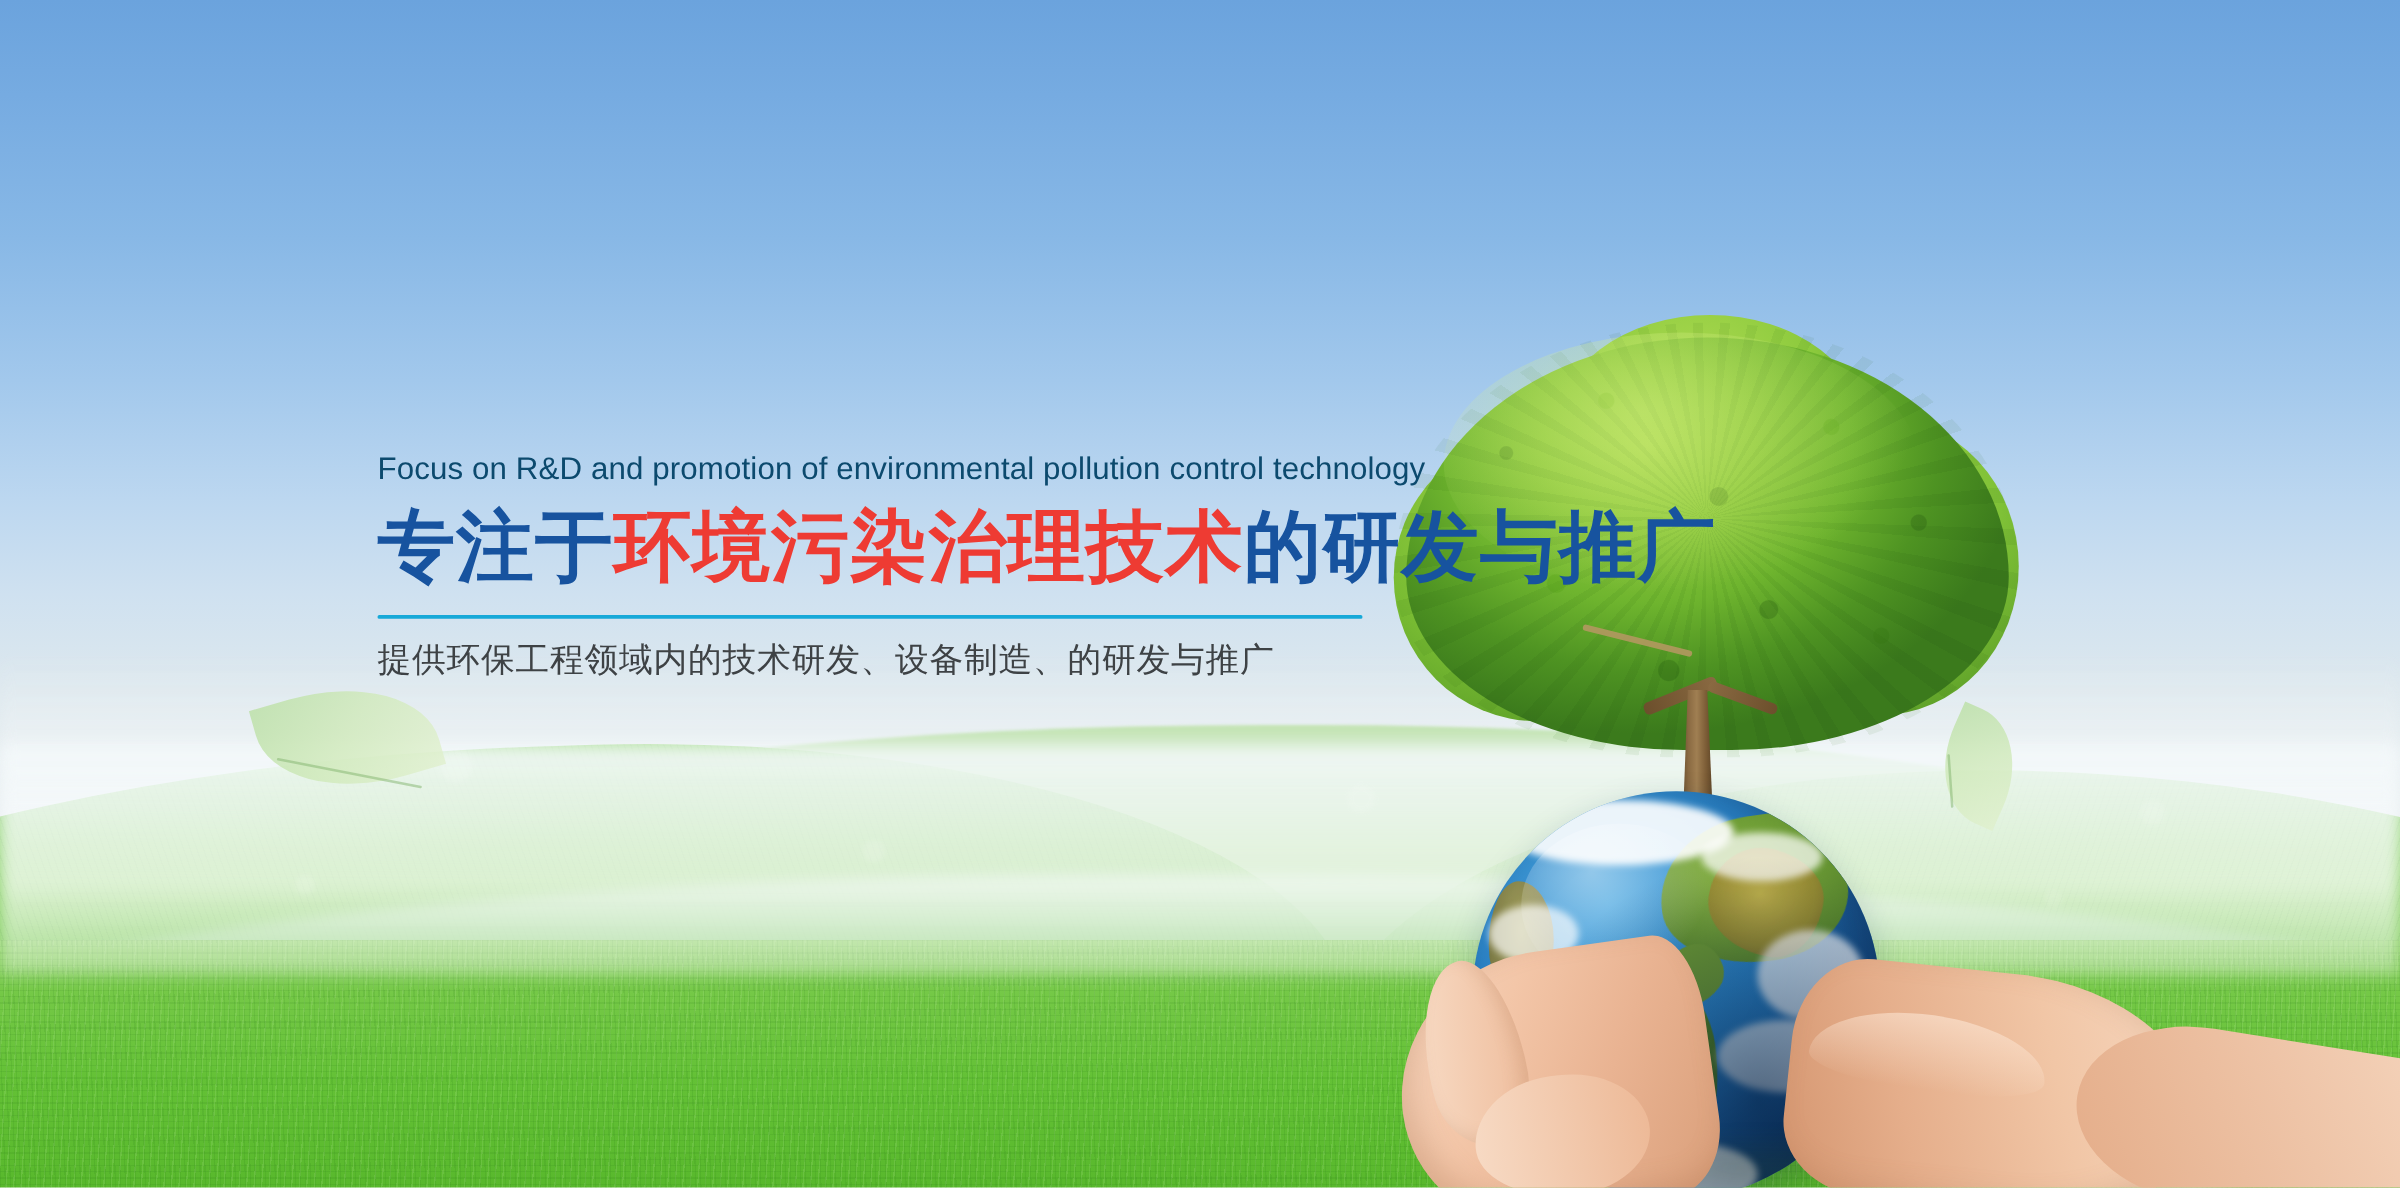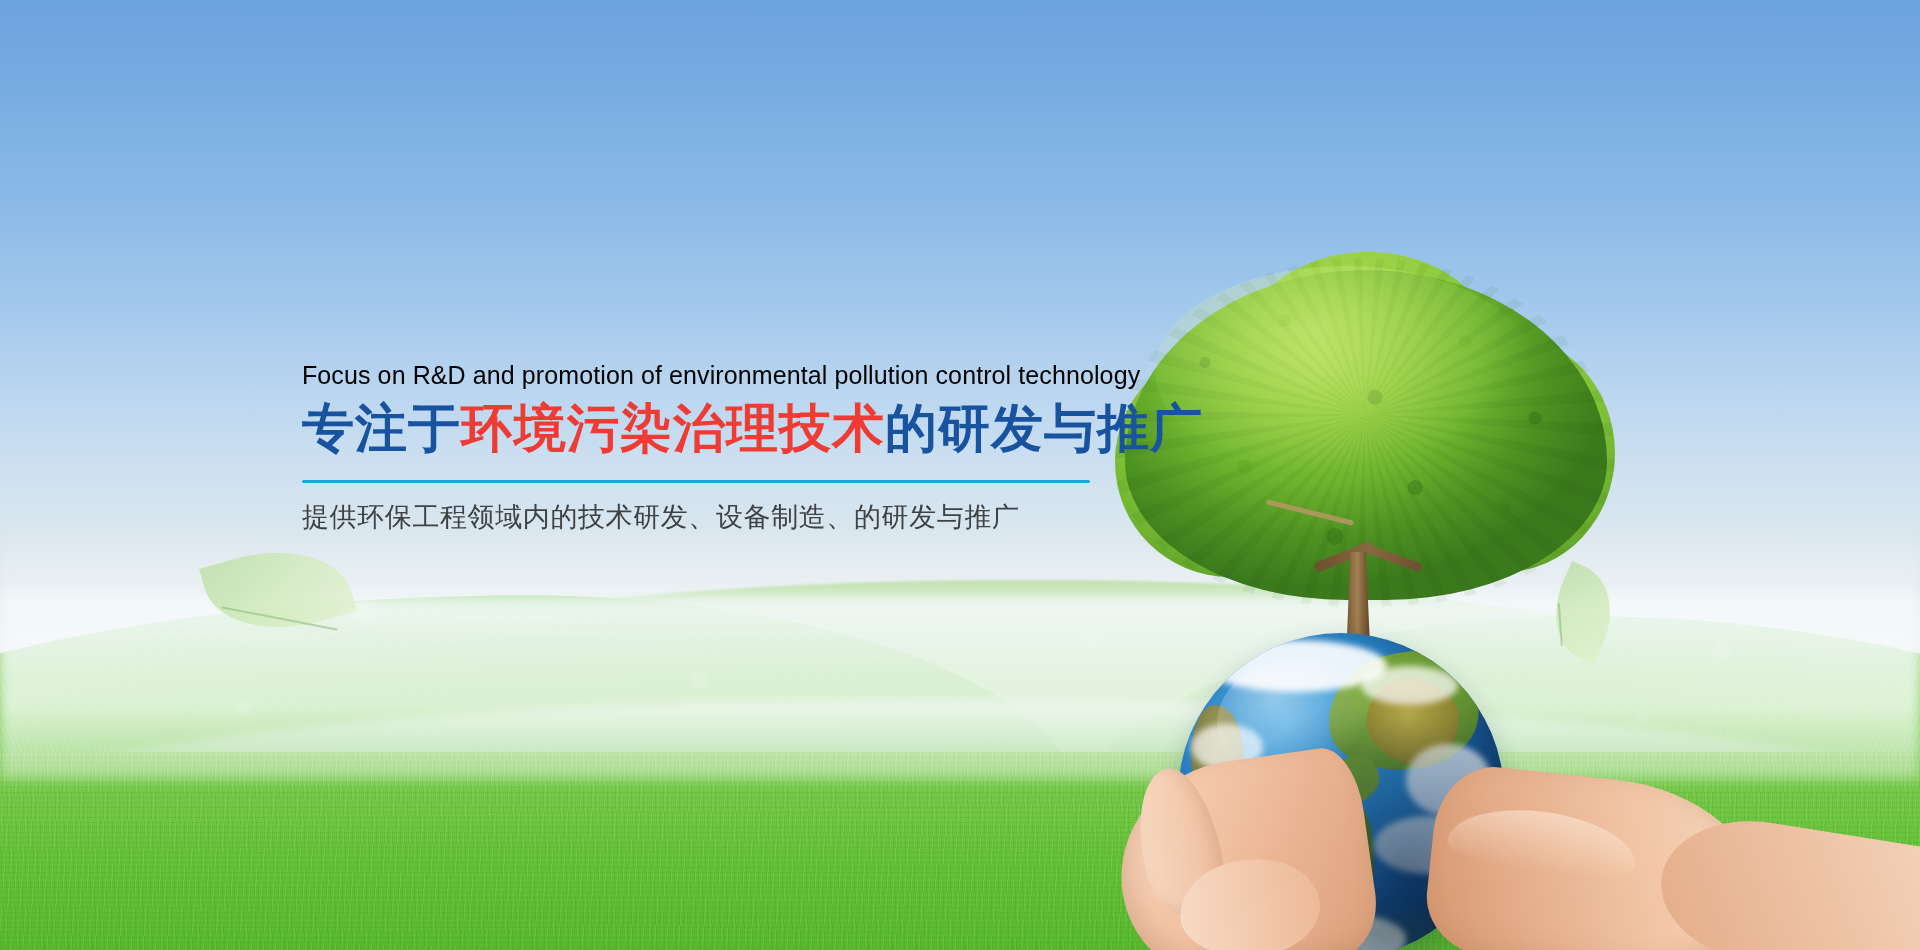--- a/index.html
+++ b/index.html
@@ -276,27 +276,27 @@
   }
   .hand-shadow {
     position:absolute; left:1160px; top:905px; width:520px; height:60px;
     background:radial-gradient(ellipse at 50% 50%, rgba(60,90,40,.18) 0%, rgba(60,90,40,0) 72%);
     filter:blur(6px);
   }
 
   
   .copy { position:absolute; left:302px; top:360px; width:820px; }
   .tagline {
-    font-size:25px; line-height:1.2; color:#000000; letter-spacing:.1px;
+    font-size:25px; line-height:1.2; color:#0c4a6e; letter-spacing:.1px;
     white-space:nowrap; font-family:"Liberation Sans","DejaVu Sans",sans-serif;
   }
   .headline {
-    margin-top:12px; font-size:52px; line-height:1.18; font-weight:bold;
+    margin-top:12px; font-size:62px; line-height:1.18; font-weight:bold;
     letter-spacing:1px; white-space:nowrap;
-    font-family:Liberation Mono, monospace;
+    font-family:Liberation Serif, serif;
   }
   .headline .blue { color:#17539f; }
   .headline .red  { color:#ee3b33; }
   .rule {
     margin-top:17px; width:788px; height:3px; background:#17a9d8; border-radius:2px;
   }
   .subline {
     margin-top:17px; font-size:27px; line-height:1.25; color:#3e4245;
     letter-spacing:.6px; white-space:nowrap;
     font-family:"DejaVu Sans","Liberation Sans",sans-serif;

